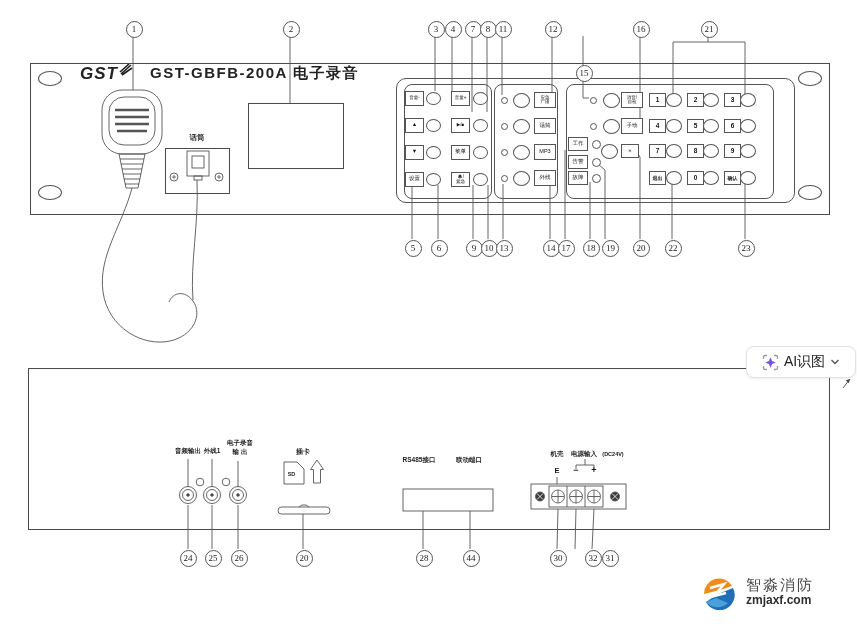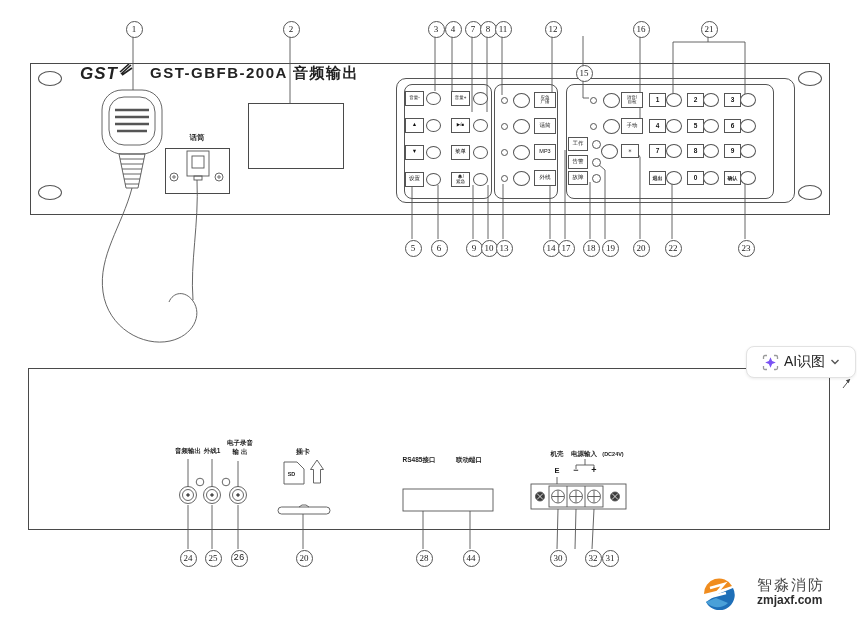--- a/index.html
+++ b/index.html
@@ -22,21 +22,21 @@
   .fp-brand{position:absolute;left:80px;top:64px;font-size:17px;font-weight:bold;font-style:italic;
             letter-spacing:1px;z-index:4;display:flex;align-items:flex-start;}
   .fp-title{position:absolute;left:150px;top:64px;font-size:15px;font-weight:bold;
             letter-spacing:1.5px;z-index:4;}
   .caption{position:absolute;left:355px;top:605px;width:150px;text-align:center;
            font-family:"Liberation Serif","DejaVu Serif",serif;font-size:15px;color:#111;z-index:5;}
   .ai-btn{position:absolute;left:746px;top:346px;width:108px;height:30px;background:#fff;
           border:1px solid #e2e2e2;border-radius:8px;box-shadow:0 1px 3px rgba(0,0,0,.08);
           display:flex;align-items:center;justify-content:center;gap:5px;z-index:8;cursor:pointer;}
   .ai-btn span.t{font-size:14px;color:#222;}
-  .wm{position:absolute;left:700px;top:574px;display:flex;align-items:center;gap:21px;z-index:6;}
+  .wm{position:absolute;left:700px;top:574px;display:flex;align-items:center;gap:10px;z-index:6;}
   .wm .tx{display:flex;flex-direction:column;line-height:1.15;}
   .wm .n{font-size:15px;color:#4a4a4a;letter-spacing:2px;}
   .wm .u{font-size:12px;font-weight:bold;color:#2e2e2e;}
 </style>
 </head>
 <body>
 
 <div id="canvas">
 
   <div class="panel" style="left:30px;top:63px;width:798px;height:150px;"></div>
@@ -44,21 +44,21 @@
   <div class="oval" style="left:38px;top:185px;width:22px;height:13px;"></div>
   <div class="oval" style="left:798px;top:71px;width:22px;height:13px;"></div>
   <div class="oval" style="left:798px;top:185px;width:22px;height:13px;"></div>
 
   <div class="fp-brand">
     <span>GST</span>
     <svg width="14" height="12" viewBox="0 0 14 12" style="margin-left:1px;">
       <path d="M2,10 L12,1 M3,11 L13,4 M1,8 L10,0" stroke="#222" stroke-width="1.6"></path>
     </svg>
   </div>
-  <div class="fp-title">GST-GBFB-200A 音频输出</div>
+  <div class="fp-title">GST-GBFB-200A 电子录音</div>
 
   <div class="panel" style="left:165px;top:148px;width:63px;height:44px;border-width:1px;"></div>
   <div class="lbl" style="left:183px;top:134px;width:28px;font-size:7.5px;font-weight:bold;">话筒</div>
 
   <div class="panel" style="left:248px;top:103px;width:94px;height:64px;border-width:1px;"></div>
 
   <div class="grp" style="left:396px;top:78px;width:397px;height:123px;border-radius:10px;"></div>
   <div class="grp" style="left:404px;top:84px;width:86px;height:113px;"></div>
   <div class="grp" style="left:494px;top:84px;width:62px;height:113px;"></div>
   <div class="grp" style="left:566px;top:84px;width:206px;height:113px;"></div>
@@ -194,21 +194,21 @@
     <div class="callout" style="left: 495.5px; top: 239.5px;">13</div>
     <div class="callout" style="left: 542.5px; top: 239.5px;">14</div>
     <div class="callout" style="left: 557.5px; top: 239.5px;">17</div>
     <div class="callout" style="left: 582.5px; top: 239.5px;">18</div>
     <div class="callout" style="left: 602px; top: 239.5px;">19</div>
     <div class="callout" style="left: 632.5px; top: 239.5px;">20</div>
     <div class="callout" style="left: 664.5px; top: 239.5px;">22</div>
     <div class="callout" style="left: 737.5px; top: 239.5px;">23</div>
     <div class="callout" style="left: 179.5px; top: 549.5px;">24</div>
     <div class="callout" style="left: 204.5px; top: 549.5px;">25</div>
-    <div class="callout" style="left: 230.5px; top: 549.5px; font-family: Liberation Mono, monospace;">26</div>
+    <div class="callout" style="left: 230.5px; top: 549.5px;">26</div>
     <div class="callout" style="left: 295.5px; top: 549.5px;">20</div>
     <div class="callout" style="left: 415.5px; top: 549.5px;">28</div>
     <div class="callout" style="left: 462.5px; top: 549.5px;">44</div>
     <div class="callout" style="left: 549.5px; top: 549.5px;">30</div>
     <div class="callout" style="left: 567.5px; top: 549.5px; margin-left: 34px;">31</div>
     <div class="callout" style="left: 584.5px; top: 549.5px; text-align: center;">32</div>
     <div class="keybox" style="left: 405px; top: 90.5px; width: 17px; height: 13px; font-size: 4.5px;">音量-</div>
     <div class="btn" style="left: 425.5px; top: 91.5px; width: 13px; height: 11px;"></div>
     <div class="keybox" style="left: 451px; top: 90.5px; width: 17px; height: 13px; font-size: 4.5px;">音量+</div>
     <div class="btn" style="left: 472.5px; top: 91.5px; width: 13px; height: 11px;"></div>

